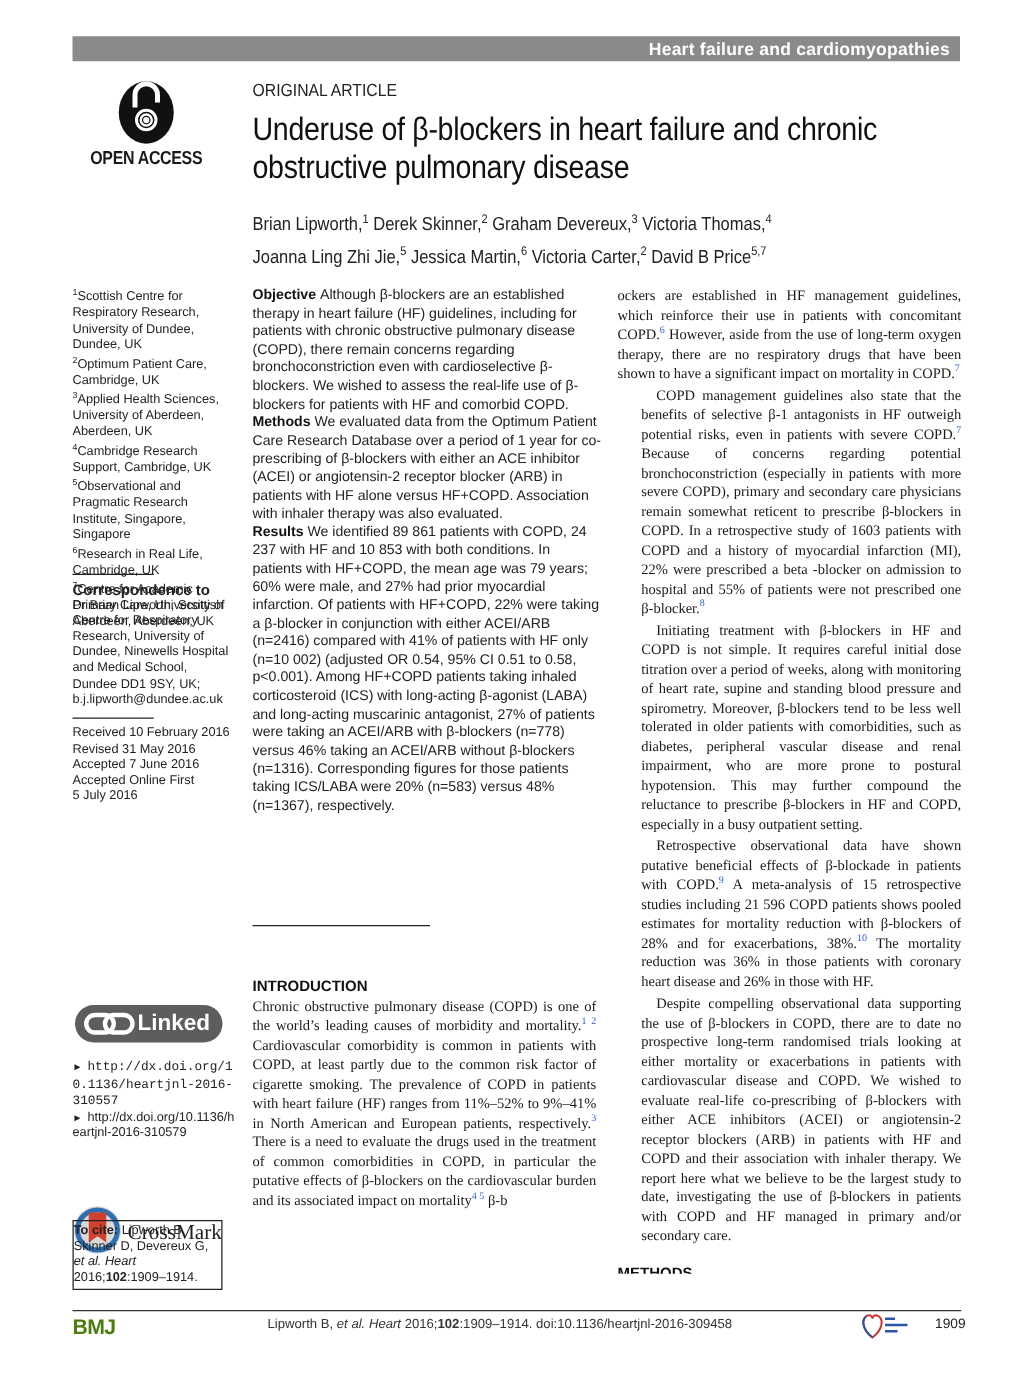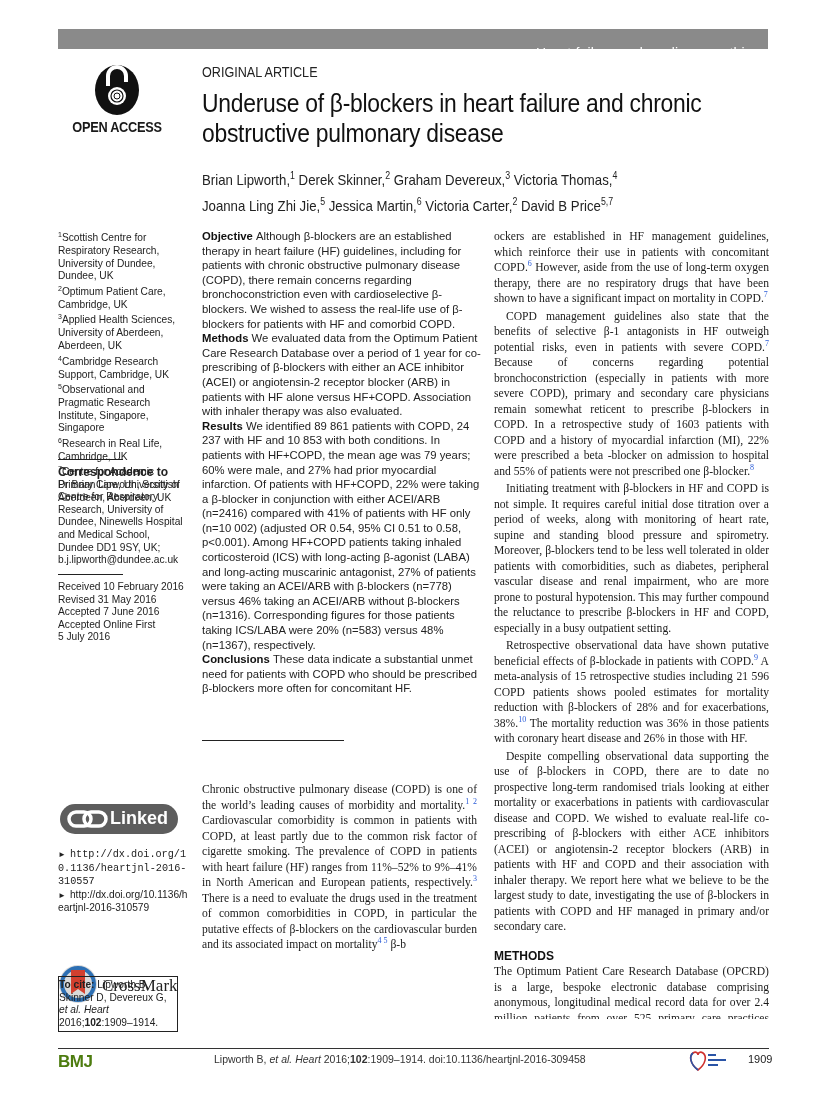--- a/index.html
+++ b/index.html
@@ -1,21 +1,21 @@
 <!DOCTYPE html>
 <html><head>
 <meta charset="utf-8">
 <style>
   html, body { margin: 0; padding: 0; background: #ffffff; }
   body { width: 827px; height: 1102px; position: relative; overflow: hidden; color: #1a1a1a; }
   .sans { font-family: "Liberation Sans", "DejaVu Sans", sans-serif; }
   .serif { font-family: "Liberation Serif", "DejaVu Serif", serif; }
 
   .topbar { position: absolute; left: 58px; top: 29px; width: 710px; height: 20px; background: #8a8a8a; }
-  .topbar span { position: absolute; right: 8px; top: 16px; color: #fff; font-size: 14px; font-weight: normal; letter-spacing: 0.2px; }
+  .topbar span { position: absolute; right: 8px; top: 2px; color: #fff; font-size: 14px; font-weight: bold; letter-spacing: 0.2px; }
 
   .oa { position: absolute; left: 62px; top: 60px; width: 110px; text-align: center; }
   .oa-icon { display: block; margin: 0 auto; }
   .oa-label { font-size: 15px; font-weight: bold; letter-spacing: -0.3px; margin-top: 2px; transform: scaleX(0.85); }
 
   .article-type { position: absolute; left: 202px; top: 64px; font-size: 14px; color: #222; transform: scaleX(0.9); transform-origin: left; }
   .title { position: absolute; left: 202px; top: 88px; width: 580px; font-size: 26px; line-height: 30px; color: #111; transform: scaleX(0.88); transform-origin: left; letter-spacing: -0.3px; }
   .authors { position: absolute; left: 202px; top: 165px; width: 620px; font-size: 15px; line-height: 22px; color: #222; transform: scaleX(0.88); transform-origin: left; }
   .authors sup { font-size: 10px; }
 
@@ -24,21 +24,21 @@
   .rule-short { position: absolute; left: 58px; width: 65px; border-top: 1px solid #222; }
 
   .abstract { position: absolute; left: 202px; top: 229px; width: 280px; font-size: 11.3px; line-height: 14.6px; color: #222; }
   .abstract b { color: #111; }
   .abs-rule { position: absolute; left: 202px; top: 740px; width: 142px; border-top: 1px solid #222; }
 
   .sec-head { font-family: "Liberation Sans", sans-serif; font-weight: bold; font-size: 12px; color: #111; }
   .body-col { position: absolute; width: 268px; font-size: 11.6px; line-height: 15.5px; text-align: justify; color: #1a1a1a; }
   .body-col p { margin: 0; text-indent: 12px; }
   .body-col p.noind { text-indent: 0; }
-  .body-col p + p { margin-top: 2px; }
+  .body-col p + p { margin-top: 2px; margin-left: 19px; }
   .ref { color: #2a5bd7; font-size: 8px; vertical-align: super; line-height: 0; }
 
   .linked { position: absolute; left: 60px; top: 804px; width: 118px; height: 30px; background: #5d5d5d; border-radius: 15px; }
   .linked .lbl { position: absolute; left: 50px; top: 4px; color: #fff; font-size: 18px; font-weight: bold; }
   .links { position: absolute; left: 58px; top: 848px; width: 130px; font-size: 10.2px; line-height: 12.6px; color: #222; }
   .links .tri { font-size: 8px; margin-right: 4px; }
   .crossmark { position: absolute; left: 58px; top: 964px; width: 130px; height: 40px; }
   .crossmark .lbl { position: absolute; left: 44px; top: 12px; font-size: 17px; color: #222; }
 
   .cite-box { position: absolute; left: 58px; top: 976px; width: 118px; padding: 2px 0; border: 1px solid #222; font-size: 10.2px; line-height: 12.6px; color: #222; }
@@ -122,25 +122,25 @@
   <b>To cite:</b>
   <span>Lipworth B, Skinner D, Devereux G,</span>
   <i>et al. Heart</i><br>
   <span>2016;</span><b>102</b><span>:1909–1914.</span>
 </div>
 
 <div class="abstract sans" id="abstract">
 <div><b>Objective  </b><span>Although β-blockers are an established therapy in heart failure (HF) guidelines, including for patients with chronic obstructive pulmonary disease (COPD), there remain concerns regarding bronchoconstriction even with cardioselective β-blockers. We wished to assess the real-life use of β-blockers for patients with HF and comorbid COPD.</span></div>
     <div><b>Methods  </b><span>We evaluated data from the Optimum Patient Care Research Database over a period of 1 year for co-prescribing of β-blockers with either an ACE inhibitor (ACEI) or angiotensin-2 receptor blocker (ARB) in patients with HF alone versus HF+COPD. Association with inhaler therapy was also evaluated.</span></div>
     <div><b>Results  </b><span>We identified 89 861 patients with COPD, 24 237 with HF and 10 853 with both conditions. In patients with HF+COPD, the mean age was 79 years; 60% were male, and 27% had prior myocardial infarction. Of patients with HF+COPD, 22% were taking a β-blocker in conjunction with either ACEI/ARB (n=2416) compared with 41% of patients with HF only (n=10 002) (adjusted OR 0.54, 95% CI 0.51 to 0.58, p&lt;0.001). Among HF+COPD patients taking inhaled corticosteroid (ICS) with long-acting β-agonist (LABA) and long-acting muscarinic antagonist, 27% of patients were taking an ACEI/ARB with β-blockers (n=778) versus 46% taking an ACEI/ARB without β-blockers (n=1316). Corresponding figures for those patients taking ICS/LABA were 20% (n=583) versus 48% (n=1367), respectively.</span></div>
-    <div><b>Conclusions  </b><span>These data indicate a substantial unmet need for patients with COPD who should be prescribed β-blockers more often for concomitant HF.</span></div>
   </div>
 <div class="abs-rule"></div>
 
 <div class="body-col serif" style="left:202px; top:782px; width:275px;">
+  <div class="sec-head">INTRODUCTION</div>
   <p class="noind" id="intro-p1">Chronic obstructive pulmonary disease (COPD) is one of the world’s leading causes of morbidity and mortality.<span class="ref">1 2</span> Cardiovascular comorbidity is common in patients with COPD, at least partly due to the common risk factor of cigarette smoking. The prevalence of COPD in patients with heart failure (HF) ranges from 11%–52% to 9%–41% in North American and European patients, respectively.<span class="ref">3</span> There is a need to evaluate the drugs used in the treatment of common comorbidities in COPD, in particular the putative effects of β-blockers on the cardiovascular burden and its associated impact on mortality<span class="ref">4 5</span> β-b</p>
 </div>
 
 <div class="body-col serif" style="left:494px; top:229px; width:275px; height:790px; overflow:hidden;">
   <p class="noind" id="intro-p1b">ockers are established in HF management guidelines, which reinforce their use in patients with concomitant COPD.<span class="ref">6</span> However, aside from the use of long-term oxygen therapy, there are no respiratory drugs that have been shown to have a significant impact on mortality in COPD.<span class="ref">7</span></p>
   <p id="intro-p2">COPD management guidelines also state that the benefits of selective β-1 antagonists in HF outweigh potential risks, even in patients with severe COPD.<span class="ref">7</span> Because of concerns regarding potential bronchoconstriction (especially in patients with more severe COPD), primary and secondary care physicians remain somewhat reticent to prescribe β-blockers in COPD. In a retrospective study of 1603 patients with COPD and a history of myocardial infarction (MI), 22% were prescribed a beta -blocker on admission to hospital and 55% of patients were not prescribed one β-blocker.<span class="ref">8</span></p>
   <p id="intro-p3">Initiating treatment with β-blockers in HF and COPD is not simple. It requires careful initial dose titration over a period of weeks, along with monitoring of heart rate, supine and standing blood pressure and spirometry. Moreover, β-blockers tend to be less well tolerated in older patients with comorbidities, such as diabetes, peripheral vascular disease and renal impairment, who are more prone to postural hypotension. This may further compound the reluctance to prescribe β-blockers in HF and COPD, especially in a busy outpatient setting.</p>
   <p id="intro-p4">Retrospective observational data have shown putative beneficial effects of β-blockade in patients with COPD.<span class="ref">9</span> A meta-analysis of 15 retrospective studies including 21 596 COPD patients shows pooled estimates for mortality reduction with β-blockers of 28% and for exacerbations, 38%.<span class="ref">10</span> The mortality reduction was 36% in those patients with coronary heart disease and 26% in those with HF.</p>
   <p id="intro-p5">Despite compelling observational data supporting the use of β-blockers in COPD, there are to date no prospective long-term randomised trials looking at either mortality or exacerbations in patients with cardiovascular disease and COPD. We wished to evaluate real-life co-prescribing of β-blockers with either ACE inhibitors (ACEI) or angiotensin-2 receptor blockers (ARB) in patients with HF and COPD and their association with inhaler therapy. We report here what we believe to be the largest study to date, investigating the use of β-blockers in patients with COPD and HF managed in primary and/or secondary care.</p>
   <div class="sec-head" style="margin-top:14px;">METHODS</div>

